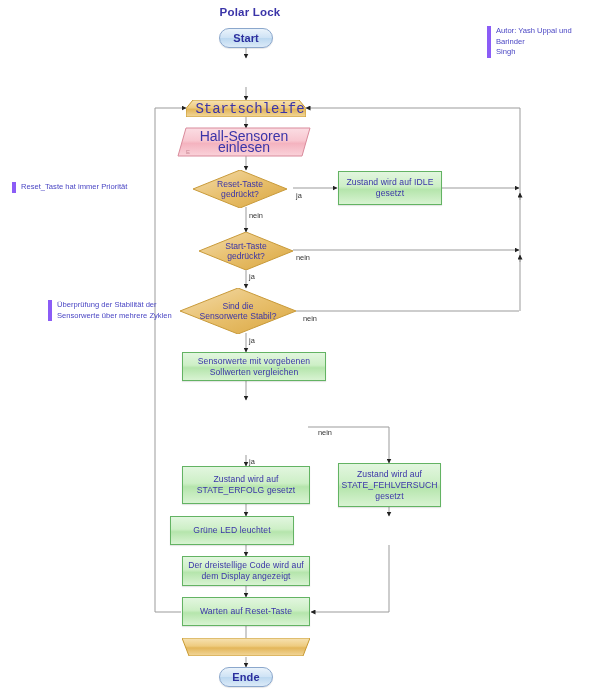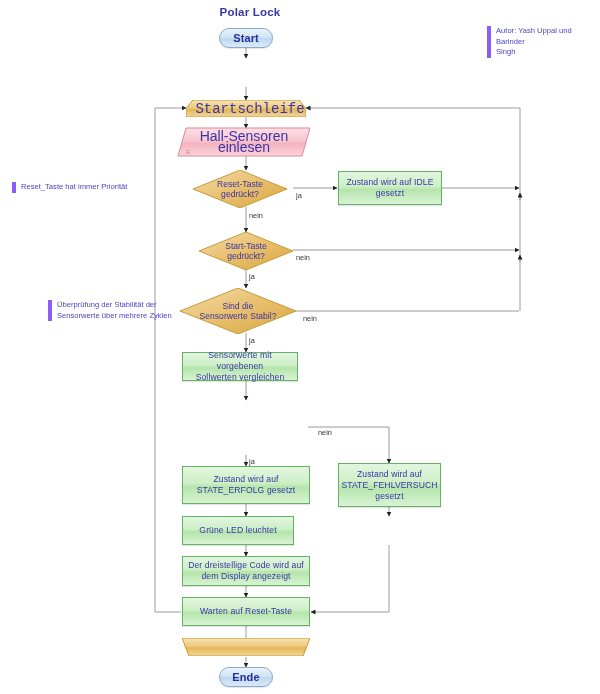--- a/index.html
+++ b/index.html
@@ -298,38 +298,38 @@
   </div>
 
   <div class="decision" style="left:180px; top:288px; width:116px; height:46px;">
     <svg width="116" height="46" viewBox="0 0 116 46">
       <polygon points="58,0 116,23 58,46 0,23" fill="url(#gDec)" stroke="#c89a3a" stroke-width="1"></polygon>
     </svg>
     <div class="dlabel">Sind die
 Sensorwerte Stabil?</div>
   </div>
 
-  <div class="node process" style="left:182px; top:352px; width:116px; height:29px;">
+  <div class="node process" style="left:182px; top:352px; width:144px; height:29px;">
     <span class="lbl">Sensorwerte mit vorgebenen
 Sollwerten vergleichen</span>
   </div>
 
 
   <div class="node process" style="left:182px; top:466px; width:128px; height:38px;">
     <span class="lbl">Zustand wird auf
 STATE_ERFOLG gesetzt</span>
   </div>
 
   <div class="node process" style="left:338px; top:463px; width:103px; height:44px;">
     <span class="lbl">Zustand wird auf
 STATE_FEHLVERSUCH
 gesetzt</span>
   </div>
 
-  <div class="node process" style="left:182px; top:516px; width:112px; height:29px;align-items:center;">
+  <div class="node process" style="left:170px; top:516px; width:124px; height:29px;align-items:center;">
     <span class="lbl">Grüne LED leuchtet</span>
   </div>
 
 
   <div class="node process" style="left:182px; top:556px; width:128px; height:30px;">
     <span class="lbl">Der dreistellige Code wird auf
 dem Display angezeigt</span>
   </div>
 
   <div class="node process" style="left:182px; top:597px; width:128px; height:29px;">

